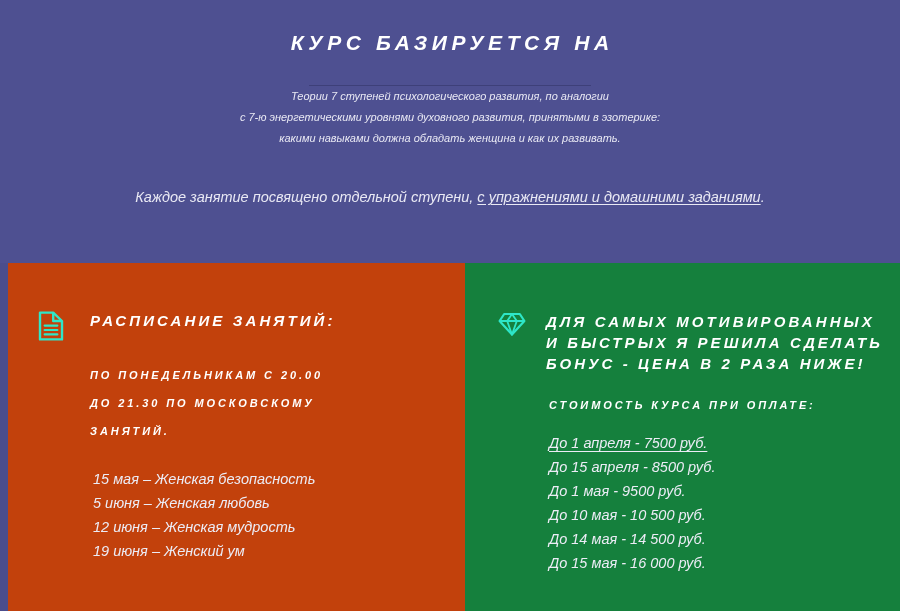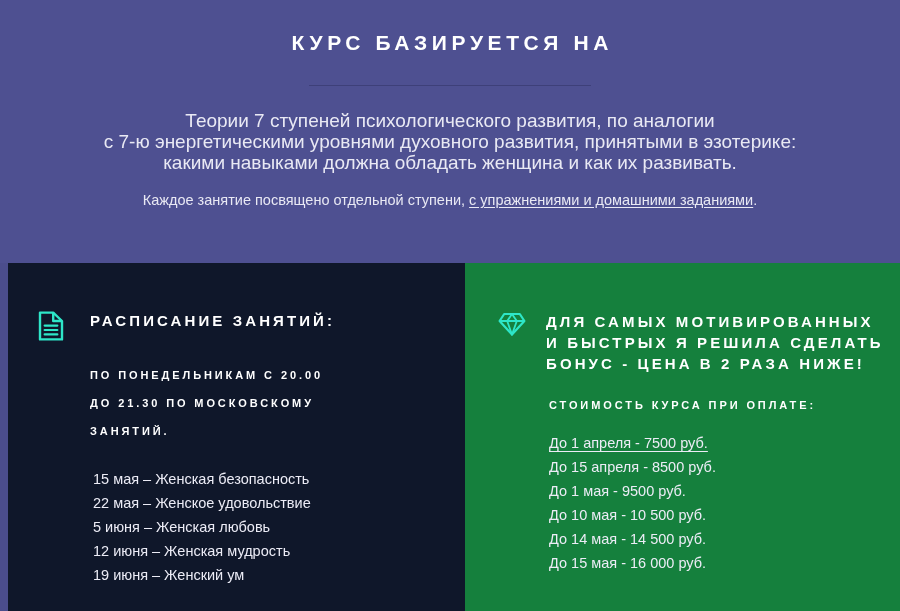--- a/index.html
+++ b/index.html
@@ -18,20 +18,21 @@
     position: relative;
   }
 
   .page {
     width: 900px;
     height: 611px;
     background: #4e5091;
     display: flex;
     flex-direction: column;
     position: relative;
+    font-style: italic;
   }
 
   
   .hero {
     height: 263px;
     padding-top: 30px;
     text-align: center;
     position: relative;
   }
 
@@ -46,29 +47,28 @@
 
   .hero-divider {
     width: 282px;
     height: 1px;
     background: #3e4079;
     margin: 30px auto 0 auto;
     border: 0;
   }
 
   .hero-para {
-    margin-top: 24px;
-    font-size: 19px;
+    font-size: 11px;
     line-height: 21px;
     color: #e9e9f4;
     font-weight: normal;
   }
 
   .hero-para-2 {
-    margin-top: 17px;
+    margin-top: 38px;
     font-size: 14.5px;
     line-height: 21px;
     color: #e9e9f4;
   }
 
   .inline-underline {
     text-decoration: underline;
     text-underline-offset: 2px;
   }
 
@@ -89,21 +89,21 @@
 
   .col-left {
     width: 465px;
     background: #4b4d8c;
     padding-left: 8px;
   }
 
   .col-left-inner {
     width: 457px;
     height: 348px;
-    background: #0f172a;
+    background: #c2410c;
   }
 
   .col-right {
     width: 435px;
     background: #15803d;
   }
 
   .col-header {
     display: flex;
     align-items: flex-start;
@@ -219,21 +219,20 @@
         </div>
 
         <div class="subheading">
           <span>ПО ПОНЕДЕЛЬНИКАМ С 20.00</span><br>
           <span>ДО 21.30 ПО МОСКОВСКОМУ</span><br>
           <span>ЗАНЯТИЙ.</span>
         </div>
 
         <ul class="list">
           <li>15 мая – Женская безопасность</li>
-          <li>22 мая – Женское удовольствие</li>
           <li>5 июня – Женская любовь</li>
           <li>12 июня – Женская мудрость</li>
           <li>19 июня – Женский ум</li>
 
         </ul>
 
       </div>
     </div>
 
     <div class="col col-right">

